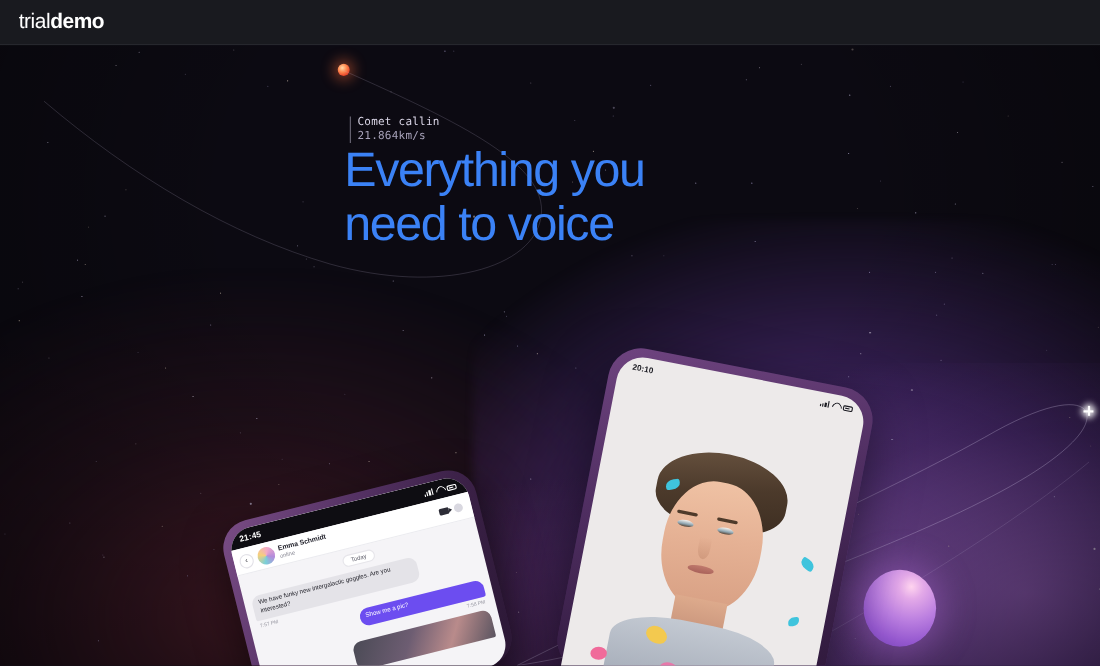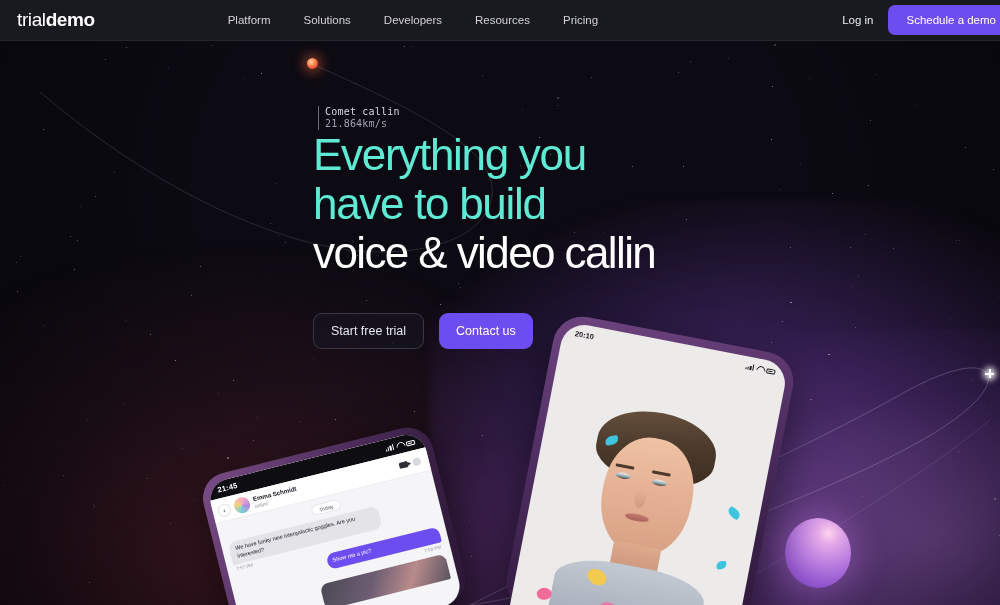--- a/index.html
+++ b/index.html
@@ -42,21 +42,21 @@
   .nav { display:flex; gap:33px; margin-left:133px; }
   .nav a { font-size:11.5px; color:#d2d2d8; text-decoration:none; white-space:nowrap; }
   .hdr-right { margin-left:auto; display:flex; align-items:center; gap:15px; padding-right:0; }
   .login { font-size:11.5px; color:#e8e8ee; text-decoration:none; white-space:nowrap; }
   .demo-btn { background:#6c4df0; color:#fff; font-size:11.5px; border:none;
     border-radius:7px 0 0 7px; padding:9px 14px 9px 18px; white-space:nowrap; margin-right:-10px; cursor:pointer;}
 
   
   .hero { position:absolute; left:313px; top:130px; z-index:20; }
   .hl { font-size:44px; line-height:49px; letter-spacing:-1.3px; font-weight:400; }
-  .hl.dim { color:#5eead4; }
+  .hl.dim { color:#3b82f6; }
   .hl.bright { color:#ffffff; font-weight:500; letter-spacing:-1.6px; }
 
   .cta { position:absolute; left:313px; top:313px; display:flex; gap:15px; z-index:20; }
   .btn-ghost { background:rgba(22,20,30,0.72); color:#e9e8ef; font-size:12.5px;
     border:1px solid #3a3846; border-radius:9px; padding:10px 17px; cursor:pointer; white-space:nowrap; }
   .btn-primary { background:#6c4df0; color:#fff; font-size:12.5px; border:none;
     border-radius:9px; padding:10px 17px; cursor:pointer; white-space:nowrap; }
 
   
   .orbits { position:absolute; inset:0; z-index:5; pointer-events:none; }
@@ -426,39 +426,23 @@
             <span class="wifi"></span>
             <span class="batt"></span>
           </span>
         </div>
       </div>
     </div>
   </div>
 
   <div class="hero">
     <div class="hl dim">Everything you</div>
-    <div class="hl dim">have to build</div>
-    <div class="hl bright">voice &amp; video callin</div>
-  </div>
-
-  <div class="cta">
-    <button class="btn-ghost">Start free trial</button>
-    <button class="btn-primary">Contact us</button>
-  </div>
+    <div class="hl dim">need to voice</div>
+  </div>
+
 
   <div class="header">
     <div class="logo">
       <span>trial</span><span class="b">demo</span>
     </div>
-    <nav class="nav">
-      <a href="#">Platform</a>
-      <a href="#">Solutions</a>
-      <a href="#">Developers</a>
-      <a href="#">Resources</a>
-      <a href="#">Pricing</a>
-    </nav>
-    <div class="hdr-right">
-      <a href="#" class="login">Log in</a>
-      <button class="demo-btn">Schedule a demo</button>
-    </div>
   </div>
 
 </div>
 
 </body></html>

